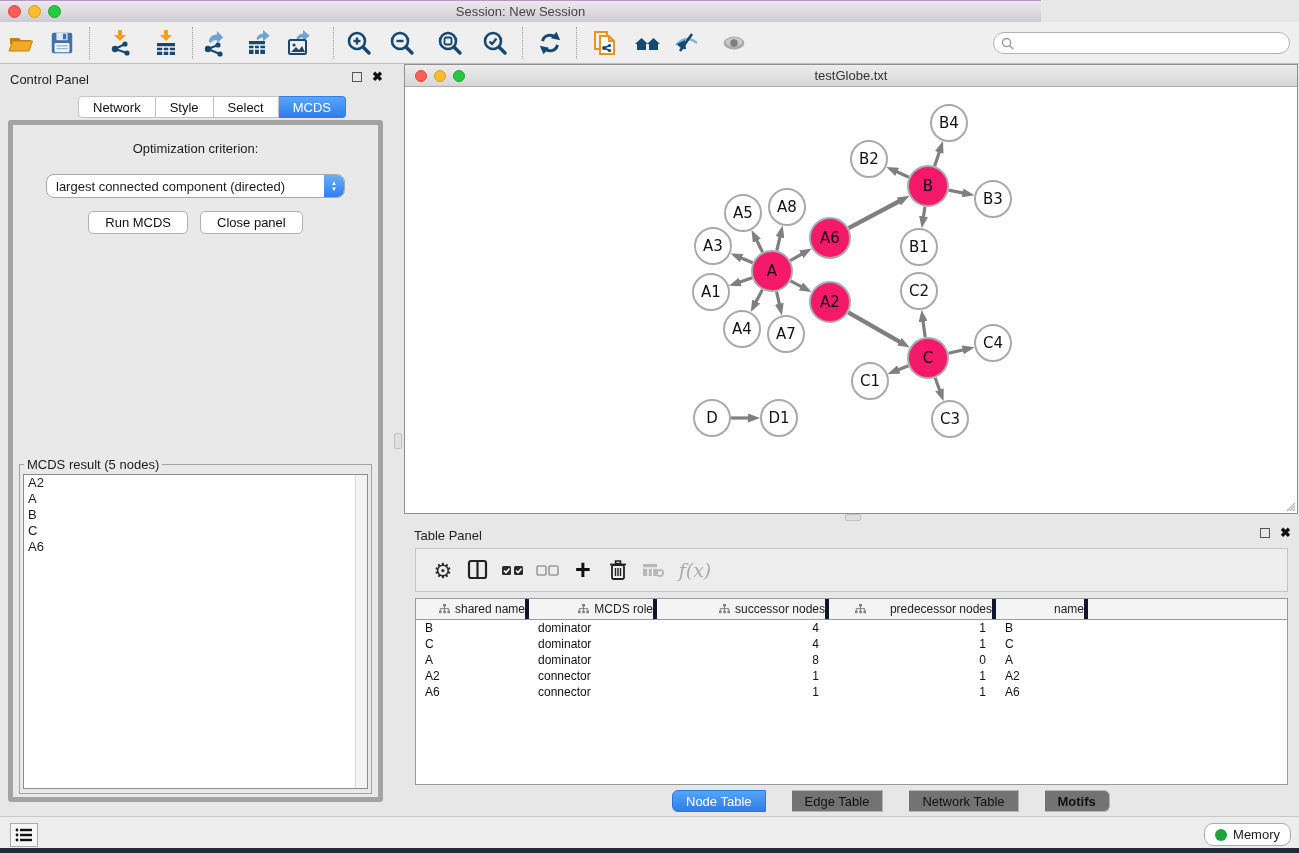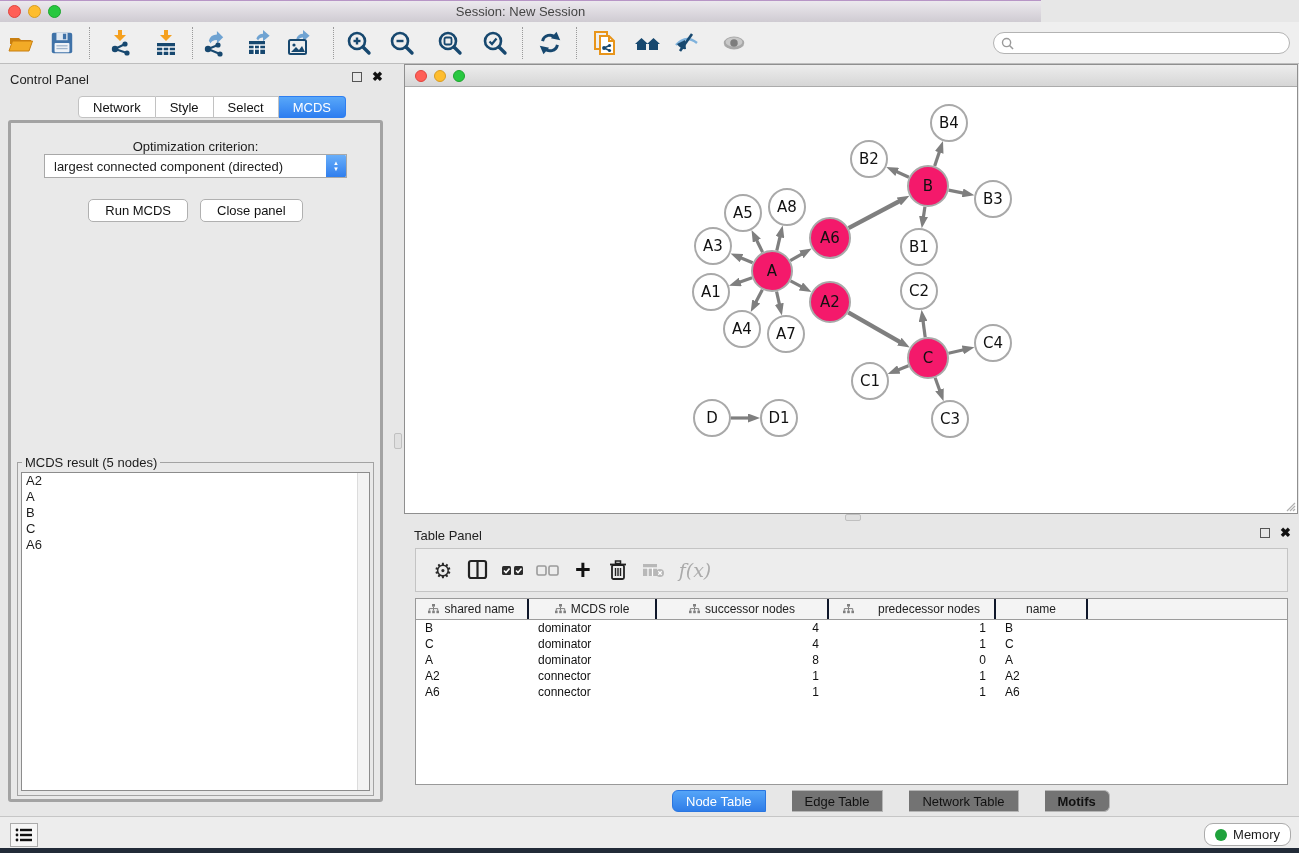--- a/index.html
+++ b/index.html
@@ -33,28 +33,28 @@
   .panel-icons { position:absolute; right:8px; top:8px; display:flex; gap:10px; align-items:center; }
   .icon-float { width:10px; height:10px; border:1.5px solid #555; display:inline-block; }
   .icon-close { font-size:13px; font-weight:bold; color:#111; line-height:10px; }
   .cp-tabs { position:absolute; left:78px; top:32px; display:flex; }
   .cp-tab { height:22px; padding:0 14px; display:flex; align-items:center; background:#fff;
     border:1px solid #c2c2c2; border-left:none; font-size:13px; color:#111; }
   .cp-tab:first-child { border-left:1px solid #c2c2c2; border-radius:4px 0 0 4px; }
   .cp-tab:last-child { border-radius:0 4px 4px 0; }
   .cp-tab.active { background:linear-gradient(#58a7f9,#2e7ef0); border-color:#2e7ef0; color:#fff; }
   .cp-content { position:absolute; left:8px; top:56px; width:375px; height:682px;
-    background:#e9e9e9; border:3px solid #a3a3a3; border-radius:3px; }
+    background:#e9e9e9; border:5px solid #a3a3a3; border-radius:3px; }
   .opt-label { text-align:center; margin-top:16px; font-size:13px; }
-  .select-box { margin:0 33px 0 33px; height:24px; background:#fff; border:1px solid #a8a8a8;
-    border-radius:0; display:flex; align-items:center; overflow:hidden;justify-content:flex-end; }
+  .select-box { margin:18px 33px 0 33px; height:24px; background:#fff; border:1px solid #a8a8a8;
+    border-radius:8px; display:flex; align-items:center; overflow:hidden;justify-content:flex-end; }
   .select-box .sel-text { flex:1; padding-left:9px; font-size:13px; }
   .stepper { width:20px; height:24px; background:linear-gradient(#6cb1fa,#2d7ced); display:flex;
     flex-direction:column; align-items:center; justify-content:center; color:#fff; font-size:6px; line-height:6px; border-radius:0 3px 3px 0;}
-  .btn-row { display:flex; justify-content:center; gap:12px; margin-top:21px; }
+  .btn-row { display:flex; justify-content:center; gap:12px; margin-top:13px; }
   .push-btn { height:23px; padding:0 16px; background:#fff; border:1px solid #b0b0b0; border-radius:5px;
     font-size:13px; display:flex; align-items:center; color:#111; }
   .result-box { position:absolute; left:6px; right:6px; top:332px; bottom:3px;
     border:1px solid #a3a3a3; }
   .result-box legend { font-size:13px; margin-left:4px; padding:0 3px; }
   .result-list { position:absolute; left:3px; right:3px; top:2px; bottom:4px; background:#fff;
     border:1px solid #8c8c8c; overflow:hidden; }
   .result-scroll { position:absolute; right:0; top:0; bottom:0; width:12px; background:#f3f3f3; border-left:1px solid #dcdcdc; }
   .result-item { font-size:13px; line-height:16px; padding-left:4px; }
 
@@ -76,21 +76,21 @@
   
   .table-panel { position:absolute; left:404px; top:520px; width:895px; height:296px; }
   .tp-toolbar { position:absolute; left:11px; right:11px; top:28px; height:44px;
     background:#ededed; border:1px solid #c4c4c4; display:flex; align-items:center; padding-left:14px; gap:9px; }
   .tp-icon { width:26px; height:28px; display:flex; align-items:center; justify-content:center; }
   .gear-glyph { font-size:21px; color:#2b2b2b; line-height:21px; }
   .plus-glyph { font-size:27px; font-weight:bold; color:#111; line-height:24px; }
   .fx-glyph { font-family:"DejaVu Serif", serif; font-style:italic; font-size:19px; color:#aaa; }
   .tp-table { position:absolute; left:11px; right:11px; top:78px; height:187px; background:#fff; border:1px solid #999; overflow:hidden;}
   .t-head { display:flex; height:21px; background:#f4f4f4; border-bottom:1px solid #9c9c9c; }
-  .t-hcell { display:flex; align-items:center; justify-content:center; gap:5px; border-right:2px solid #0f172a;
+  .t-hcell { display:flex; align-items:center; justify-content:flex-end; gap:5px; border-right:4px solid #0f172a;
     font-size:12px; color:#222; overflow:hidden; }
   .t-row { display:flex; height:16px; align-items:center; }
   .t-cell { font-size:12px; color:#111; overflow:hidden; white-space:nowrap; }
   .col0{width:113px;} .col1{width:128px;} .col2{width:172px;} .col3{width:167px;gap:24px;} .col4{width:92px;}
   .al-left{text-align:left; padding-left:9px;} .al-right{text-align:right; padding-right:10px;}
   .tp-tabs { position:absolute; left:268px; top:270px; display:flex;gap:26px; }
   .tp-tab { height:22px; padding:0 13px; background:#737373; border:1px solid #b5b5b5; border-left:none;
     display:flex; align-items:center; font-size:13px; color:#111; }
   .tp-tab:first-child { border-left:1px solid #b5b5b5; border-radius:6px 0 0 6px; }
   .tp-tab:last-child { border-radius:0 6px 6px 0;font-weight:bold; }
@@ -312,20 +312,21 @@
 <div class="v-handle"></div>
 <div class="h-handle"></div>
 
 <div class="net-window">
   <div class="nw-titlebar">
     <div class="tl-group" style="left:10px; top:5px;">
       <span class="tl red"></span>
       <span class="tl yel"></span>
       <span class="tl grn"></span>
     </div>
+    <div class="nw-title">testGlobe.txt</div>
   </div>
   <div class="nw-canvas">
     <svg id="graph-svg" width="892" height="426">
         <defs>
           <marker id="arrowhead" viewBox="0 0 12 9" refX="1" refY="4.5" markerWidth="12" markerHeight="9" markerUnits="userSpaceOnUse" orient="auto">
             <path d="M0,0 L12,4.5 L0,9 z" fill="#7F7F7F"></path>
           </marker>
         </defs>
         <line x1="347.66421386583403" y1="175.80687028213305" x2="335.6225516202371" y2="170.7044710255242" stroke="#7F7F7F" stroke-width="3.2" marker-end="url(#arrowhead)"></line>
         <line x1="357.60851449450087" y1="165.21702898900176" x2="351.41640786499875" y2="152.83281572999746" stroke="#7F7F7F" stroke-width="3.2" marker-end="url(#arrowhead)"></line>

